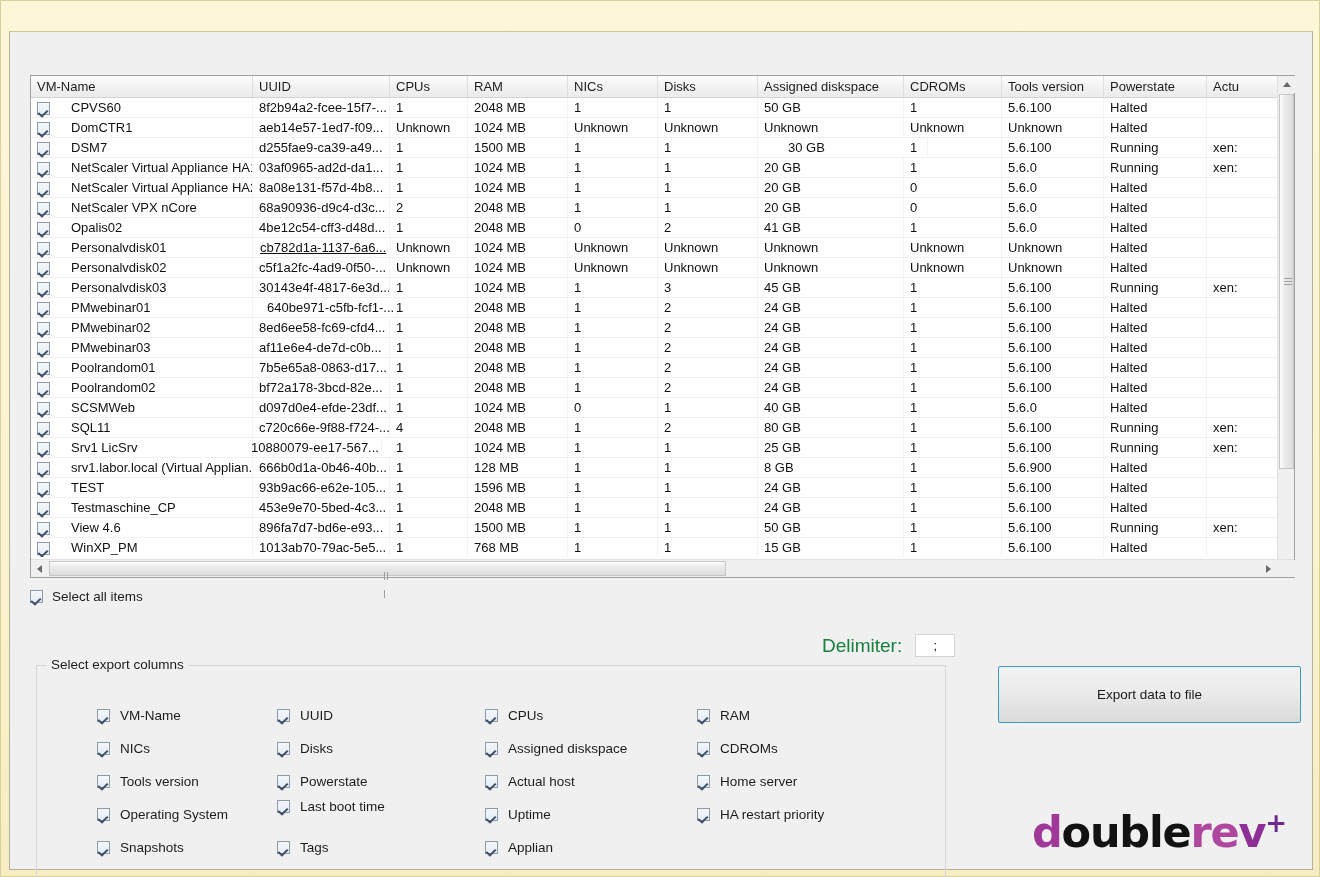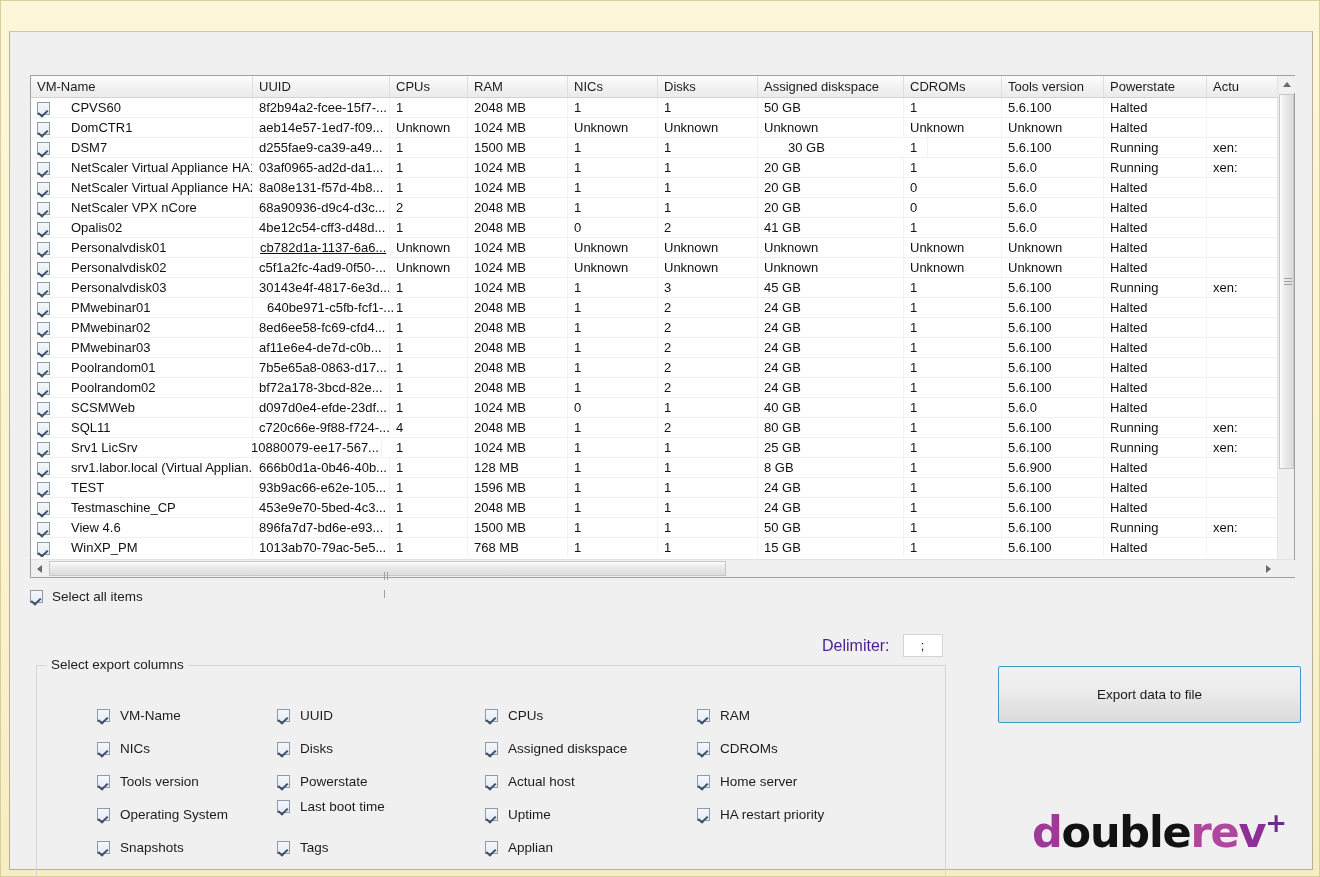--- a/index.html
+++ b/index.html
@@ -177,21 +177,21 @@
 
   
   #selectall-row {
     position: absolute; left: 20px; top: 554px; height: 20px;
     display: flex; align-items: center;
   }
   #selectall-row .lbl { font-size: 13.5px; color:#1c1c1c; margin-left: 9px; }
 
   
   #delim-wrap { position: absolute; left: 812px; top: 602px; display:flex; align-items:center; }
-  #delim-label { font-size: 16px; color:#4c1d95; }
+  #delim-label { font-size: 19px; color:#15803d; }
   #delim-input {
     margin-left: 13px; width: 40px; height: 23px;
     border: 1px solid #d4d4d4; background: #ffffff;
     font-size: 13px; color:#111; text-align:center;
     font-family: "Liberation Sans", sans-serif;
     line-height: 21px;
   }
 
   
   #groupbox {

